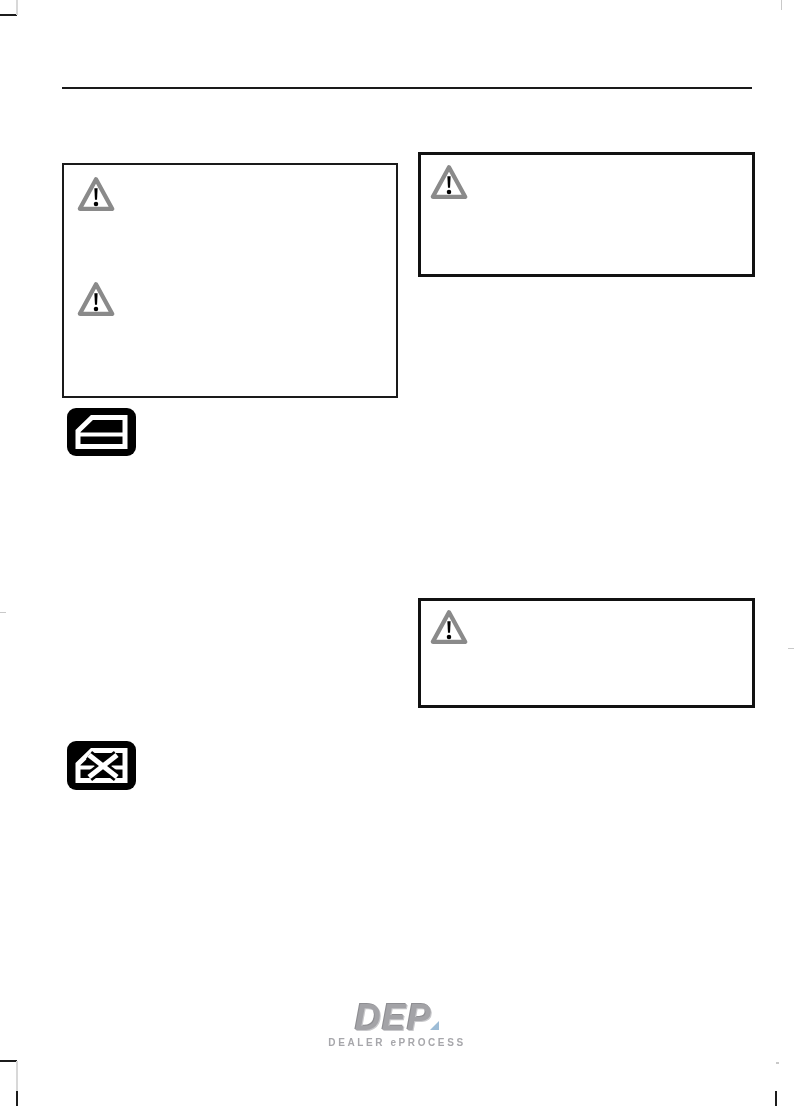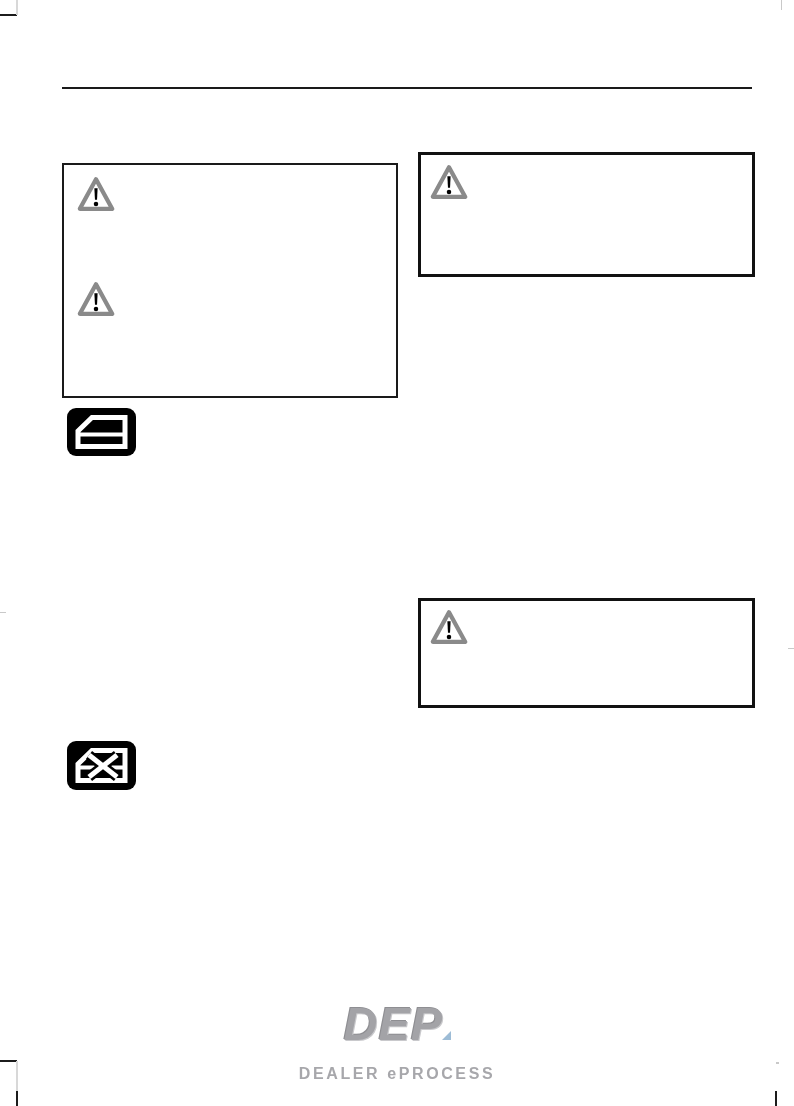--- a/index.html
+++ b/index.html
@@ -44,39 +44,39 @@
   
   .logo {
     position: absolute;
     left: 0; top: 1000px;
     width: 794px;
     text-align: center;
     user-select: none;
   }
   .logo-title {
     display: inline-block;
-    font-size: 47px;
+    font-size: 36px;
     font-weight: bold;
     font-style: italic;
     letter-spacing: 1px;
     color: #a3a3a7;
     line-height: 1.0;
     text-shadow: 1px 1px 0 #c9c9cc, -1px -1px 0 #8e8e92;
     position: relative;
   }
   .logo-accent {
     position: absolute;
     right: 4px; bottom: 4px;
     width: 0; height: 0;
     border-left: 9px solid transparent;
     border-bottom: 9px solid #9dbcd6;
   }
   .logo-subtitle {
-    margin-top: 18px;
-    font-size: 16px;
+    margin-top: 1px;
+    font-size: 10px;
     font-weight: bold;
     letter-spacing: 2.6px;
     color: #a7a7ab;
   }
 </style>
 </head>
 <body>
 
 <svg width="0" height="0" style="position:absolute">
   <defs>

